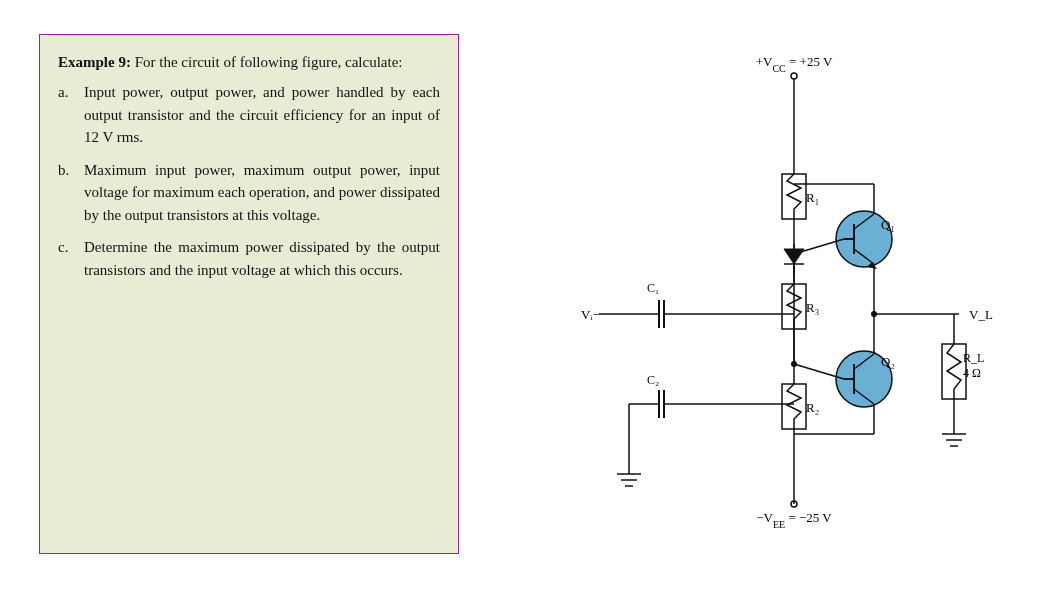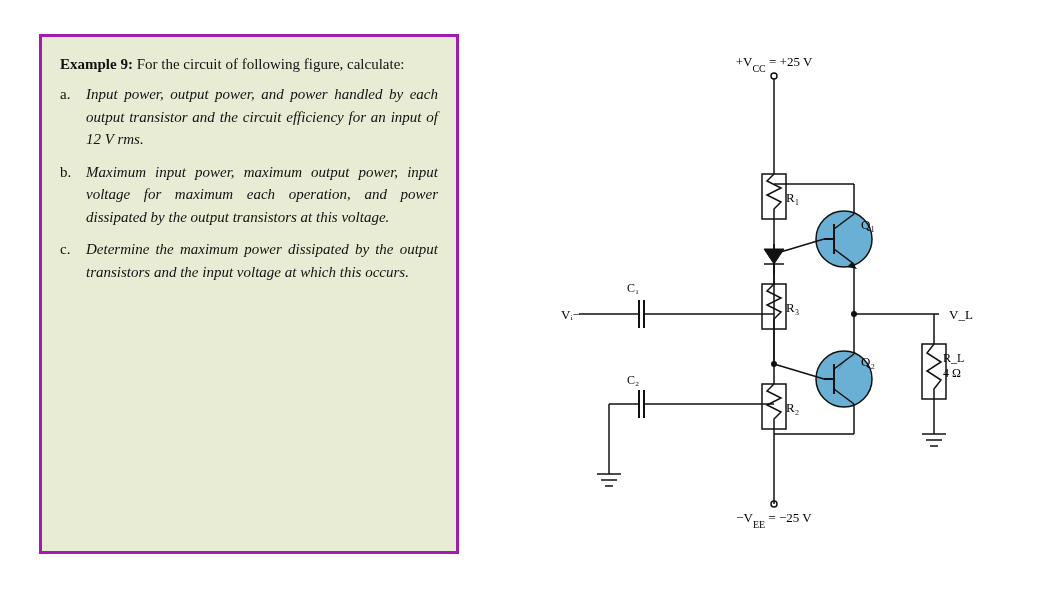--- a/index.html
+++ b/index.html
@@ -14,21 +14,21 @@
     }
     .main-container {
       display: flex;
       align-items: flex-start;
       gap: 20px;
       padding: 20px;
       width: 1020px;
     }
     .text-box {
       background: #e8ecd4;
-      border: 3px solid #a21caf;
+      border: 1px solid #a21caf;
       padding: 16px 18px;
       width: 420px;
       min-height: 520px;
       font-size: 15px;
       line-height: 1.5;
       color: #111;
     }
     .text-box .title {
       font-weight: bold;
       font-size: 15px;
@@ -43,27 +43,26 @@
       margin-bottom: 10px;
       gap: 6px;
     }
     .text-box .list li .label {
       font-weight: normal;
       min-width: 20px;
     }
     .text-box .list li .content {
       flex: 1;
       text-align: justify;
-      font-style: italic;
     }
     .circuit-area {
       flex: 1;
       display: flex;
       align-items: center;
-      justify-content: flex-start;
+      justify-content: flex-end;
       padding-top: 10px;
     }
     svg text {
       font-family: 'Times New Roman', serif;
     }
   </style>
 </head>
 <body>
 
 <div class="main-container">

